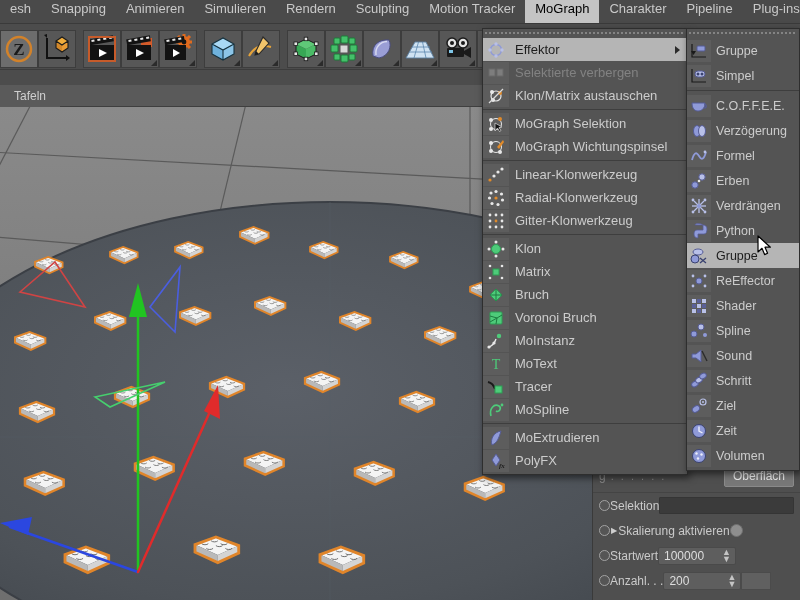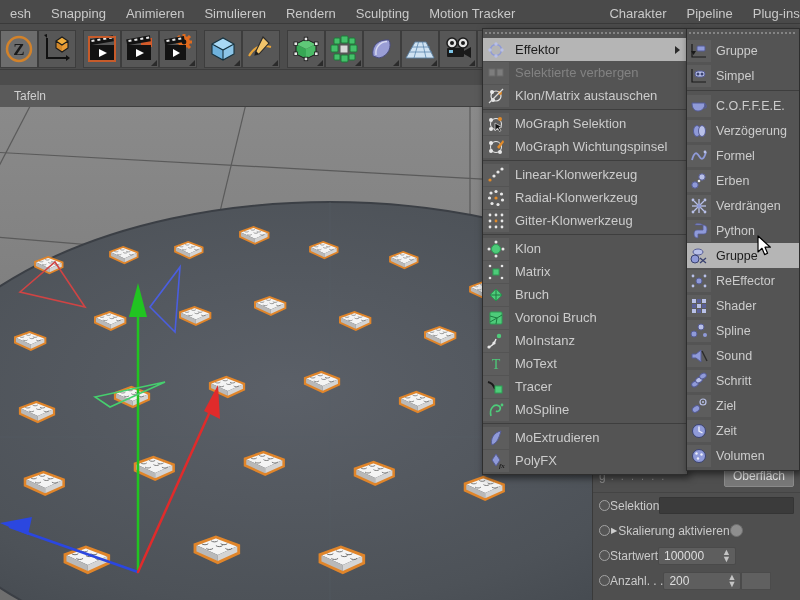--- a/index.html
+++ b/index.html
@@ -11,21 +11,21 @@
     font-size:12px;
     position:relative;
     -webkit-font-smoothing:antialiased;
   }
 
   
   #menubar{
     position:absolute; left:0; top:0; width:800px; height:24px;
     background:#4a4a4a;
     border-bottom:1px solid #3a3a3a;
-    display:flex; align-items:flex-start;
+    display:flex; align-items:flex-end;
   }
   .menubar-item{
     height:28px; line-height:28px; padding:0 10px;
     color:#c9c9c9; font-size:13px; white-space:nowrap;
     cursor:default;
   }
   .menubar-item.active{
     background:#c4c4c4; color:#000000;margin-top:36px;
   }
 

